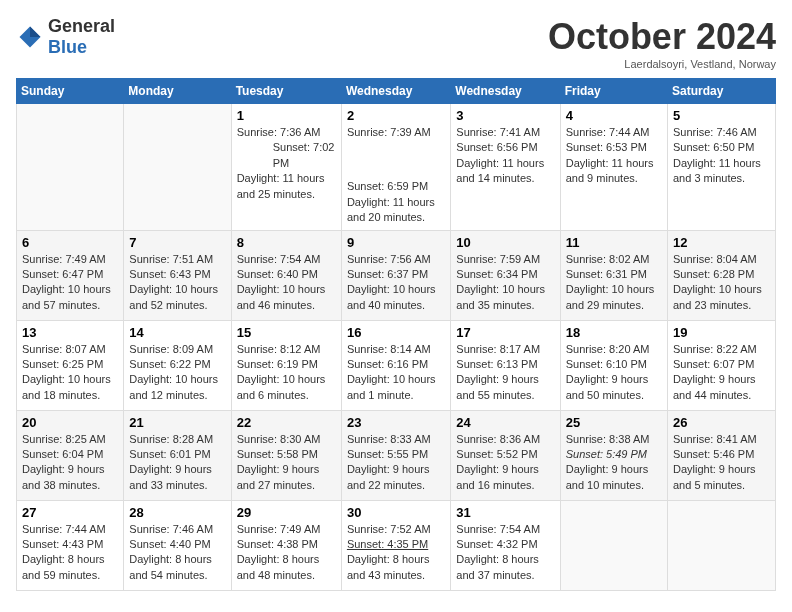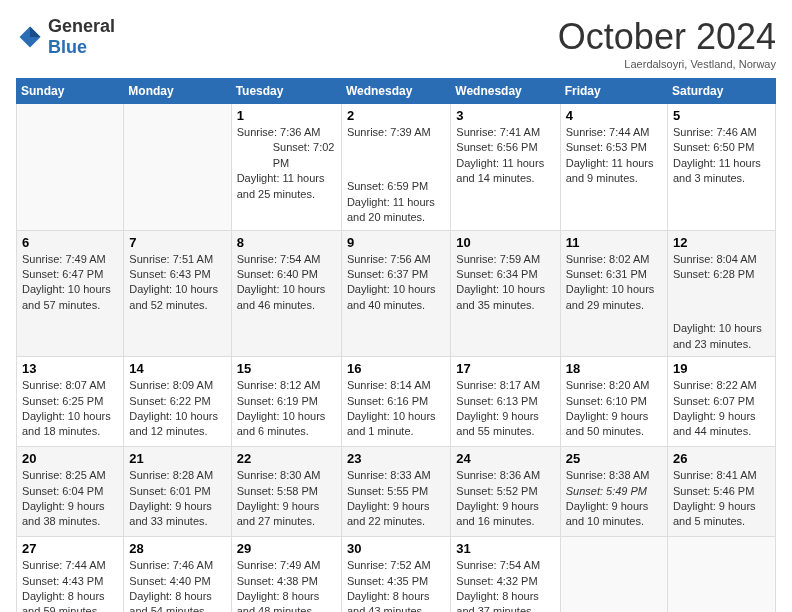--- a/index.html
+++ b/index.html
@@ -19,21 +19,21 @@
     .logo {
       display: flex;
       align-items: center;
       gap: 4px;
     }
     .logo-icon {
       width: 28px;
       height: 28px;
     }
     .title-block { text-align: right; }
-    .month-title { font-size: 36px; font-weight: normal; color: #333; text-align: center; }
+    .month-title { font-size: 36px; font-weight: bold; color: #333; text-align: center; }
     .location { font-size: 11px; color: #555; }
     table {
       width: 100%;
       border-collapse: collapse;
       font-size: 11px;
     }
     thead tr th {
       background-color: #2a6db5;
       color: #fff;
       padding: 5px 4px;
@@ -194,21 +194,21 @@
             <span style="display: block;">Sunrise: 8:02 AM</span>
             <span style="display: block;">Sunset: 6:31 PM</span>
             <span style="display: block;">Daylight: 10 hours and 29 minutes.</span>
           </div>
         </td>
         <td>
           <span class="day-number">12</span>
           <div class="day-info">
             <span style="display: block;">Sunrise: 8:04 AM</span>
             <span style="display: block;">Sunset: 6:28 PM</span>
-            <span style="display: block; margin-top: 39px;">Daylight: 10 hours and 23 minutes.</span>
+            <span style="display: block;">Daylight: 10 hours and 23 minutes.</span>
           </div>
         </td>
       </tr>
       <tr>
         <td>
           <span class="day-number">13</span>
           <div class="day-info">
             <span style="display: block;">Sunrise: 8:07 AM</span>
             <span style="display: block;">Sunset: 6:25 PM</span>
             <span style="display: block;">Daylight: 10 hours and 18 minutes.</span>
@@ -343,21 +343,21 @@
           <div class="day-info">
             <span style="display: block;">Sunrise: 7:49 AM</span>
             <span style="display: block;">Sunset: 4:38 PM</span>
             <span style="display: block;">Daylight: 8 hours and 48 minutes.</span>
           </div>
         </td>
         <td>
           <span class="day-number">30</span>
           <div class="day-info">
             <span style="display: block;">Sunrise: 7:52 AM</span>
-            <span style="display: block;">Sunset: 4:35 PM</span>
+            <span style="display: block; text-decoration: underline;">Sunset: 4:35 PM</span>
             <span style="display: block;">Daylight: 8 hours and 43 minutes.</span>
           </div>
         </td>
         <td>
           <span class="day-number">31</span>
           <div class="day-info">
             <span style="display: block;">Sunrise: 7:54 AM</span>
             <span style="display: block;">Sunset: 4:32 PM</span>
             <span style="display: block;">Daylight: 8 hours and 37 minutes.</span>
           </div>

